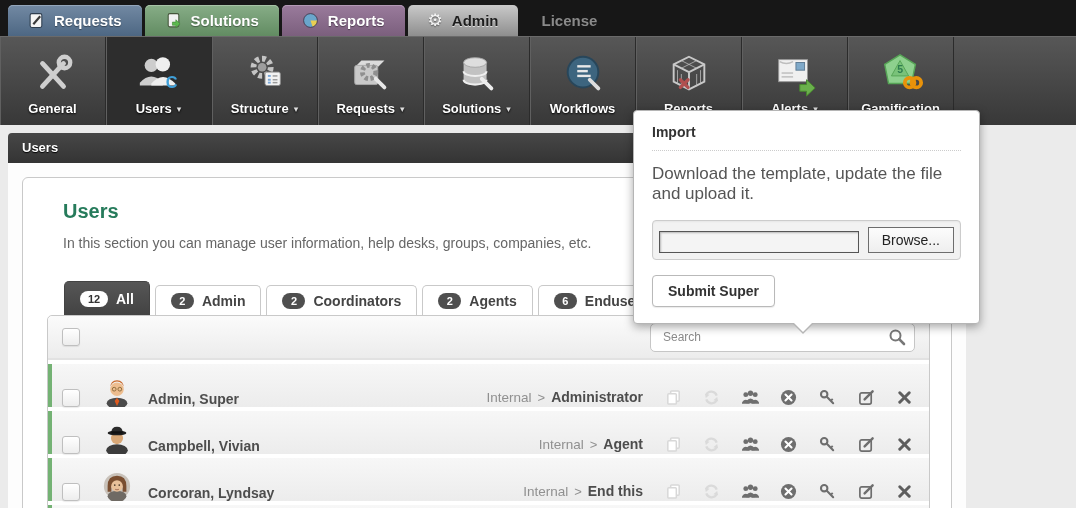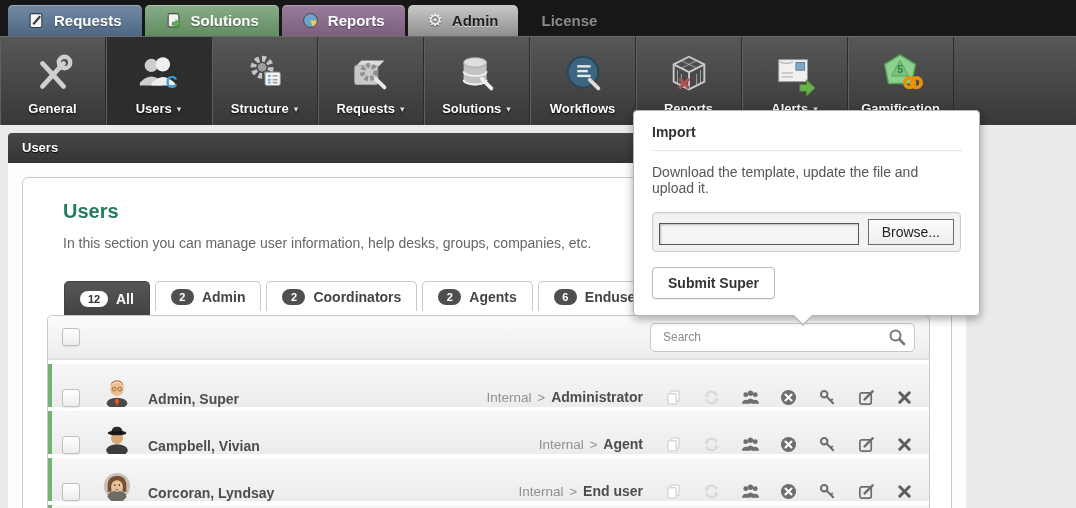--- a/index.html
+++ b/index.html
@@ -35,21 +35,21 @@
   .crumb-bar { height:30px; background:linear-gradient(#474747,#343434); border-radius:4px 4px 0 0;
                color:#fff; font-weight:bold; font-size:13px; line-height:30px; padding-left:14px;
                text-shadow:0 1px 1px #000; }
   .main-white { background:#fdfdfd; height:345px; padding:14px; }
   .inner-panel { border:1px solid #c9c9c9; border-radius:6px; background:#fff; height:600px;
                  padding:18px 21px 0 24px; }
   .panel-title { color:#267b5b; font-size:20px; font-weight:bold; margin:4px 0 12px 16px; }
   .panel-desc { color:#666; font-size:14px; margin:4px 0 30px 16px; }
 
   
-  .tabs-row { display:flex; margin-left:10px;padding-left:7px; }
+  .tabs-row { display:flex; align-items:flex-end; margin-left:10px;padding-left:7px; }
   .ftab { display:flex; align-items:center; gap:8px; height:30px; padding:0 15px; background:#fff;
           border:1px solid #c9c9c9; border-bottom:none; border-radius:5px 5px 0 0; margin-right:5px;
           font-weight:bold; font-size:14px; color:#444; cursor:pointer; }
   .ftab.active { background:linear-gradient(#565656,#434343); color:#fff; border-color:#434343; height:34px; }
   .badge { min-width:23px; height:16px; border-radius:9px; background:#4f4f4f; color:#fff; font-size:11px;
            font-weight:bold; display:flex; align-items:center; justify-content:center; padding:0 5px; }
   .ftab.active .badge { background:#fff; color:#333; min-width:28px; }
   .action-tabs { margin-left:auto; display:flex; gap:5px; }
   .atab { display:flex; align-items:center; gap:8px; height:32px; padding:0 16px; background:#fff;
           border:1px solid #c9c9c9; border-bottom:none; border-radius:5px 5px 0 0; font-weight:bold;
@@ -79,21 +79,21 @@
   .role { font-weight:bold; font-size:14px; color:#4d4d4d; }
   .row-actions { display:flex; justify-content:space-between; width:252px; margin-left:20px; }
   .act { width:20px; height:20px; display:flex; align-items:center; justify-content:center; cursor:pointer; }
 
   
   .popover { position:absolute; left:633px; top:110px; width:347px; background:#fff;
              border:1px solid #b5b5b5; border-radius:4px; box-shadow:0 3px 10px rgba(0,0,0,.35);
              padding:13px 18px 16px; z-index:100; }
   .pop-title { font-weight:bold; font-size:14px; color:#333; padding-bottom:10px;
                border-bottom:1px dotted #ccc; }
-  .pop-desc { color:#555; font-size:14px; margin:13px 0 16px; }
+  .pop-desc { color:#555; font-size:17px; margin:13px 0 16px; }
   .file-group { background:#f2f2f2; border:1px solid #ccc; border-radius:4px; padding:6px;
                 display:flex; align-items:flex-end; gap:9px; box-shadow:inset 0 1px 2px rgba(0,0,0,.05); }
   .file-group input { flex:1; height:22px; border:1px solid #555; box-shadow:inset 1px 1px 2px rgba(0,0,0,.25);
                       background:#f4f4f4; font-family:"Liberation Sans",sans-serif; padding:0 4px; }
   .browse-btn { height:26px; padding:0 13px; background:linear-gradient(#fcfcfc,#eee); border:1px solid #6d6d6d;
                 font-size:14px; color:#222; cursor:pointer; font-family:"Liberation Sans",sans-serif; }
   .pop-buttons { margin-top:15px; display:flex; gap:13px; }
   .pop-btn { height:32px; padding:0 15px; background:#fff; border:1px solid #b9b9b9; border-radius:4px;
              font-weight:bold; font-size:14px; color:#333; cursor:pointer;
              box-shadow:0 1px 1px rgba(0,0,0,.08); font-family:"Liberation Sans",sans-serif; }
@@ -553,21 +553,21 @@
                   <circle cx="13.6" cy="15" r=".9"></circle>
                   <circle cx="18.4" cy="15" r=".9"></circle>
                 </g>
               <path d="M14 19.5 q2 1.2 4 0" stroke="#a06a52" fill="none"></path>
             </svg>
           </span>
           <span class="user-name">Corcoran, Lyndsay</span>
           <div class="row-right">
             <span class="scope">Internal</span>
             <span class="sep">&gt;</span>
-            <span class="role">End user</span>
+            <span class="role">End this</span>
             <div class="row-actions">
               <span class="act">
                   <svg viewBox="0 0 18 18" width="17" height="17">
                     <rect x="6" y="2" width="9" height="11" rx="1" fill="#fff" stroke="#d8d8d8" stroke-width="1.6"></rect>
                     <rect x="3" y="5" width="9" height="11" rx="1" fill="#fff" stroke="#d8d8d8" stroke-width="1.6"></rect>
                   </svg>
                 </span>
               <span class="act">
                   <svg viewBox="0 0 18 18" width="17" height="17">
                     <g fill="none" stroke="#dadada" stroke-width="2.4">

